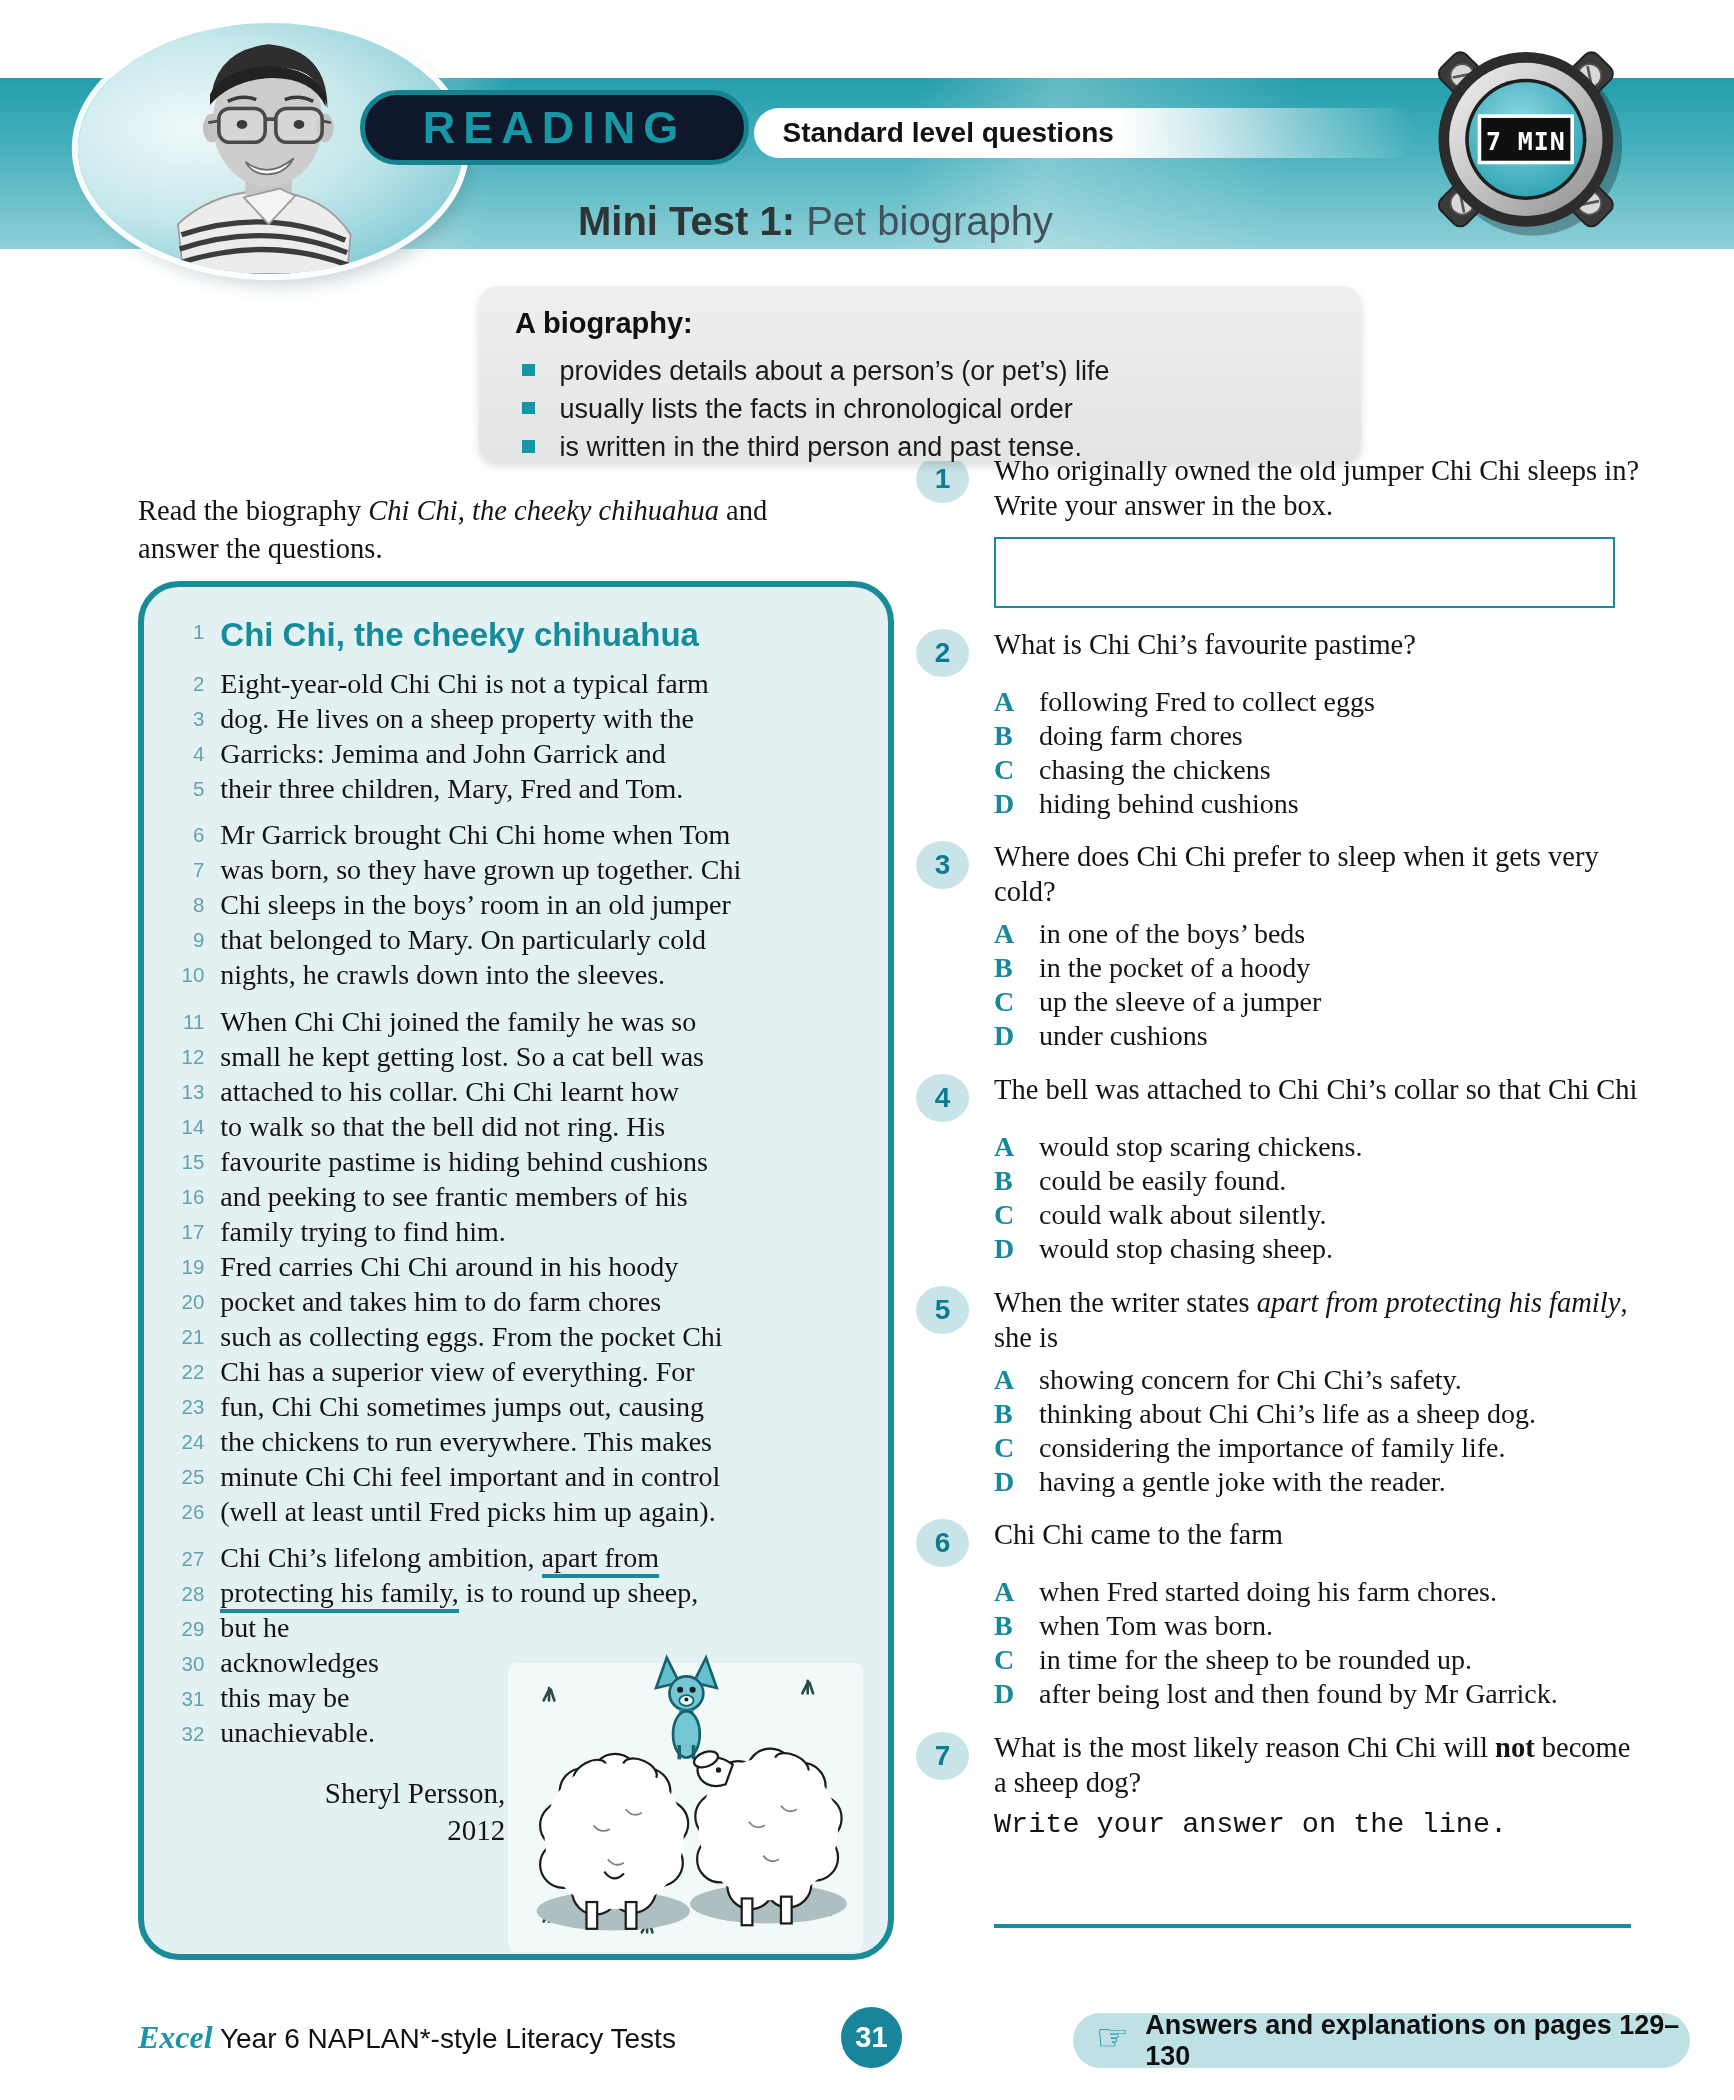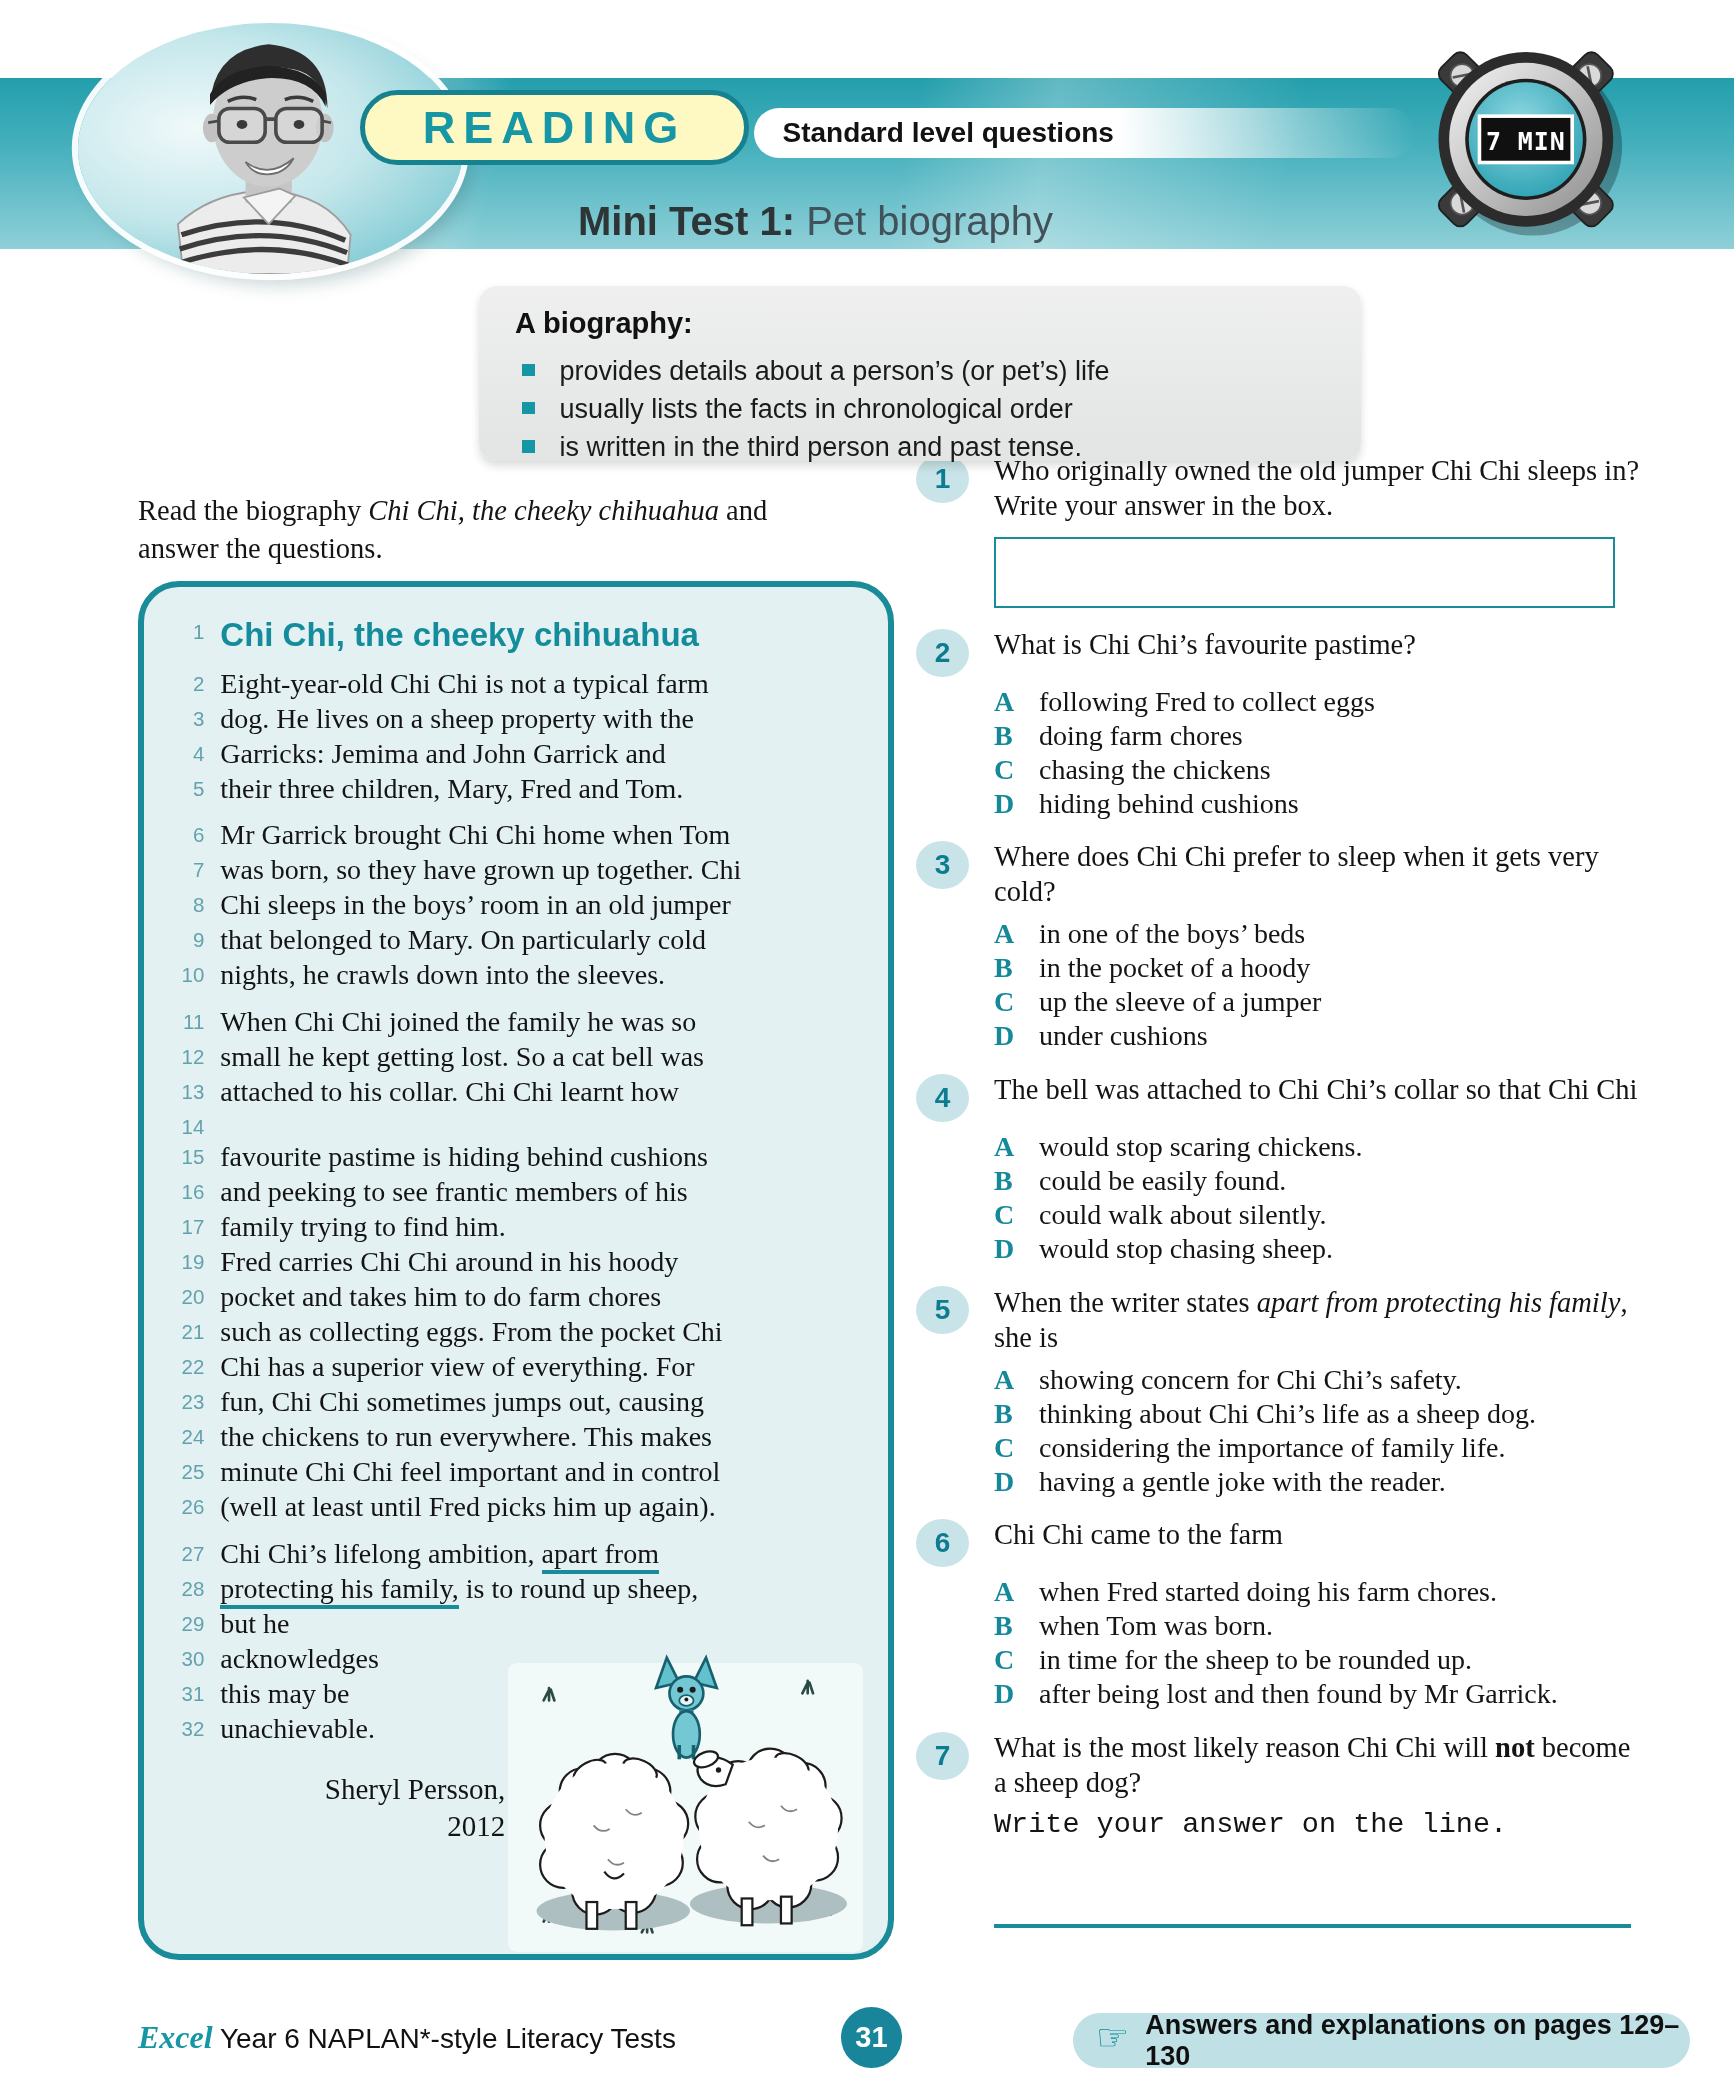--- a/index.html
+++ b/index.html
@@ -11,21 +11,21 @@
   
   .header-band{left:0;top:78px;width:1734px;height:171px;
     background:linear-gradient(180deg,#249eac 0%,#45b0bd 40%,#8fd0d8 100%);}
   .band-streaks{position:absolute;inset:0;background:
     linear-gradient(102deg,rgba(255,255,255,0) 21%,rgba(255,255,255,.30) 24%,rgba(255,255,255,0) 29%),
     linear-gradient(102deg,rgba(255,255,255,0) 52%,rgba(255,255,255,.28) 60%,rgba(255,255,255,0) 74%);}
   .photo-oval{left:78px;top:23px;width:385px;height:251px;border-radius:50%;
     background:radial-gradient(ellipse at 30% 42%,#f0f9fa 0%,#c4e7eb 45%,#62bdc9 100%);
     box-shadow:0 0 0 6.2px rgba(255,255,255,.95),9px 10.7px 18px rgba(0,60,70,.22);
     overflow:hidden;z-index:3;}
-  .reading-pill{left:360px;top:90px;width:389px;height:75px;background:#fef9c3;
+  .reading-pill{left:360px;top:90px;width:389px;height:75px;background:#0f172a;
     border:5.3px solid #17828f;border-radius:43px;display:flex;align-items:center;
     justify-content:center;z-index:4;box-sizing:border-box;}
   .reading-pill span{font-weight:bold;font-size:45px;letter-spacing:8px;color:#1796a6;}
   .level-strip{left:754px;top:108px;width:661px;height:50px;border-radius:25px;
     background:linear-gradient(90deg,#ffffff 0%,#ffffff 55%,rgba(255,255,255,0) 100%);
     display:flex;align-items:center;padding-left:28.5px;z-index:3;box-sizing:border-box;}
   .level-strip span{font-weight:bold;font-size:28px;color:#121212;}
   .test-title{left:578px;top:185px;z-index:3;white-space:nowrap;margin-top:14px;}
   .test-title .tt-bold{font-weight:bold;font-size:40px;color:#2e3536;}
   .test-title .tt-light{font-weight:400;font-size:40px;color:#42525a;}
@@ -271,20 +271,21 @@
         <div class="p-line">
           <span class="lnum">12</span>
           <span class="ltext">small he kept getting lost. So a cat bell was</span>
         </div>
         <div class="p-line">
           <span class="lnum">13</span>
           <span class="ltext">attached to his collar. Chi Chi learnt how</span>
         </div>
         <div class="p-line">
           <span class="lnum">14</span>
+          <span class="ltext">to walk so that the bell did not ring. His</span>
         </div>
         <div class="p-line">
           <span class="lnum">15</span>
           <span class="ltext">favourite pastime is hiding behind cushions</span>
         </div>
         <div class="p-line">
           <span class="lnum">16</span>
           <span class="ltext">and peeking to see frantic members of his</span>
         </div>
         <div class="p-line">

